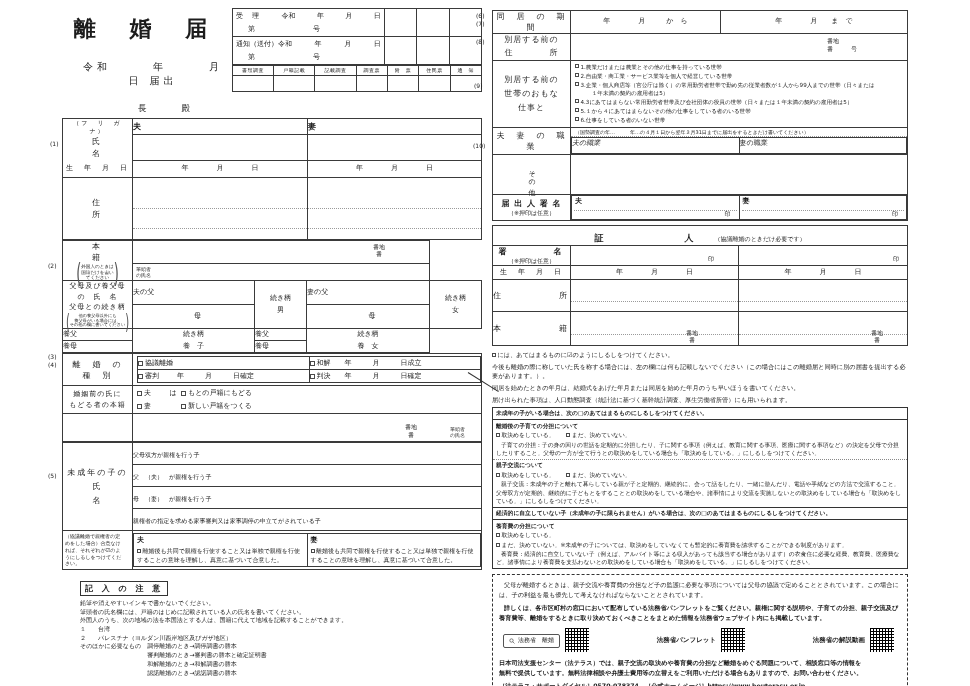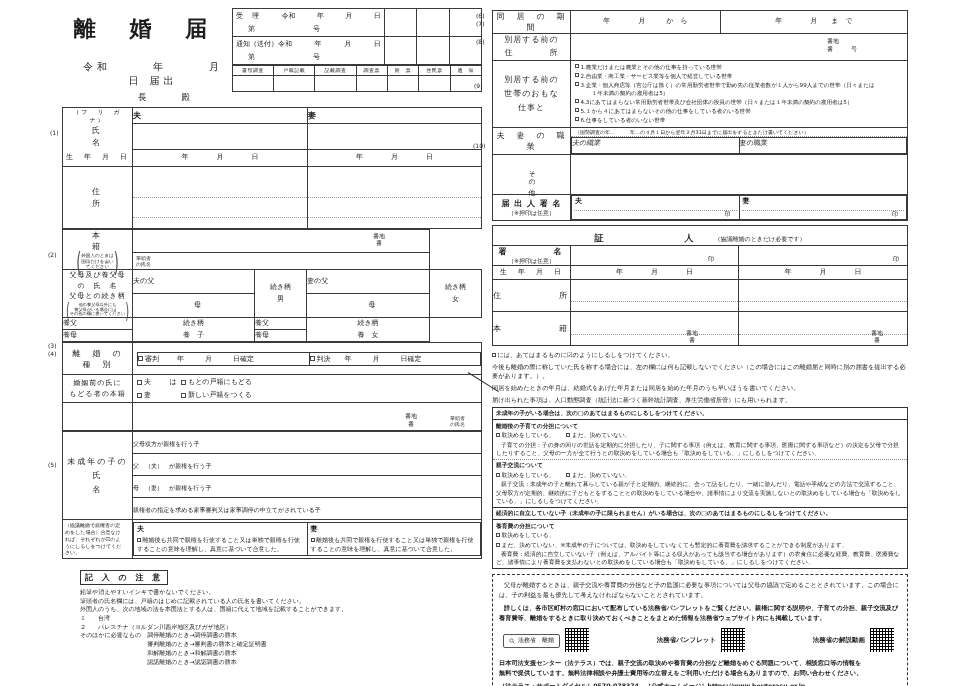--- a/index.html
+++ b/index.html
@@ -103,21 +103,21 @@
 <div class="page">
 
   <div class="col-left">
 
     <table class="frm" style="border:0;">
       <tbody>
           <tr>
         <td class="nb" style="width:170px; vertical-align:top; padding-top:6px;">
           <div class="c title">離 婚 届</div>
           <div class="c subtitle" style="margin-top:16px; padding-left:12px;">令和　　　年　　　月　　　日 届出</div>
-          <div class="c chou" style="margin-top:4px; padding-left:40px;">長　　殿</div>
+          <div class="c chou" style="margin-top:15px; padding-left:40px;">長　　殿</div>
         </td>
         <td class="nb" style="vertical-align:top;">
           <table class="frm">
             <tbody>
                   <tr>
               <td style="width:150px; height:14px;" class="bb0">
                 <div style="display:flex; font-size:7px; padding:0 3px; justify-content:space-between;">
                   <span class="sp1">受　理</span>
                   <span>令和</span>
                   <span>年</span>
@@ -304,20 +304,24 @@
     <div style="position:relative;">
       <span class="idx" style="left:-14px; top:0px;">(3)</span>
       <span class="idx" style="left:-14px; top:8px;">(4)</span>
       <table class="frm" style="border-top:0;">
         <tbody>
             <tr>
           <td class="c t8" style="width:70px; height:32px; letter-spacing:2px;">離　婚　の　種　別</td>
           <td style="padding:2px 0 2px 4px;">
             <table style="width:100%; border-collapse:collapse;">
               <tbody id="divorce-type-rows">
+                    <tr>
+                      <td style="width: 50%; font-size: 7px; padding: 1px 0px;"><span class="cb"></span><span>協議離婚</span></td>
+                      <td style="width: 50%; font-size: 7px; padding: 1px 0px;"><span class="cb"></span><span>和解</span><span style="margin-left: 14px; font-size: 7px;">年　　　月　　　日成立</span></td>
+                    </tr>
                     <tr>
                       <td style="width: 50%; font-size: 7px; padding: 1px 0px;"><span class="cb"></span><span>審判</span><span style="margin-left: 18px; font-size: 7px;">年　　　月　　　日確定</span></td>
                       <td style="width: 50%; font-size: 7px; padding: 1px 0px;"><span class="cb"></span><span>判決</span><span style="margin-left: 14px; font-size: 7px;">年　　　月　　　日確定</span></td>
                     </tr>
                   </tbody>
             </table>
           </td>
         </tr>
         <tr>
           <td class="c t7" style="height:24px; line-height:1.5; letter-spacing:1px; white-space:pre-line;">婚姻前の氏に

